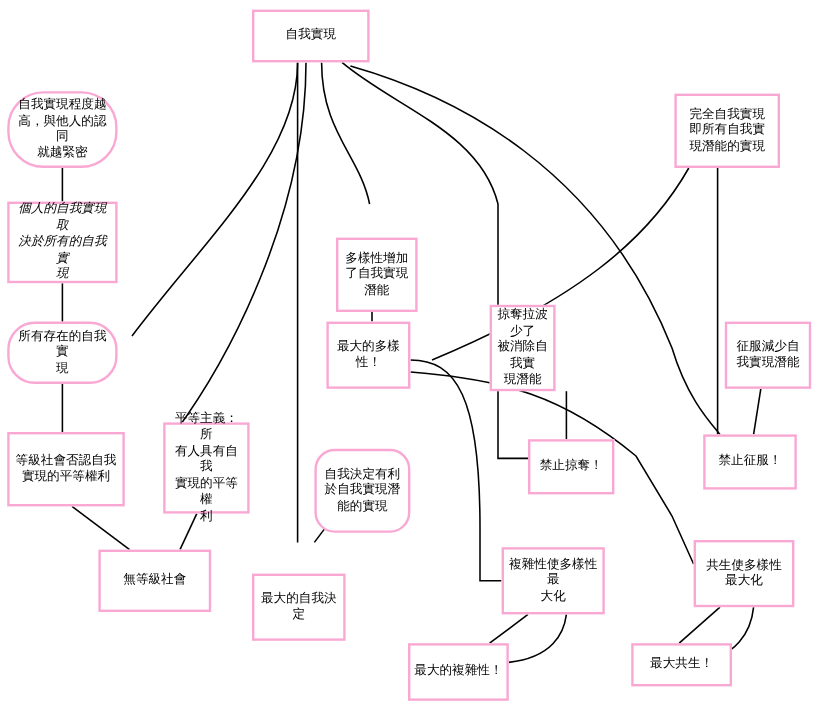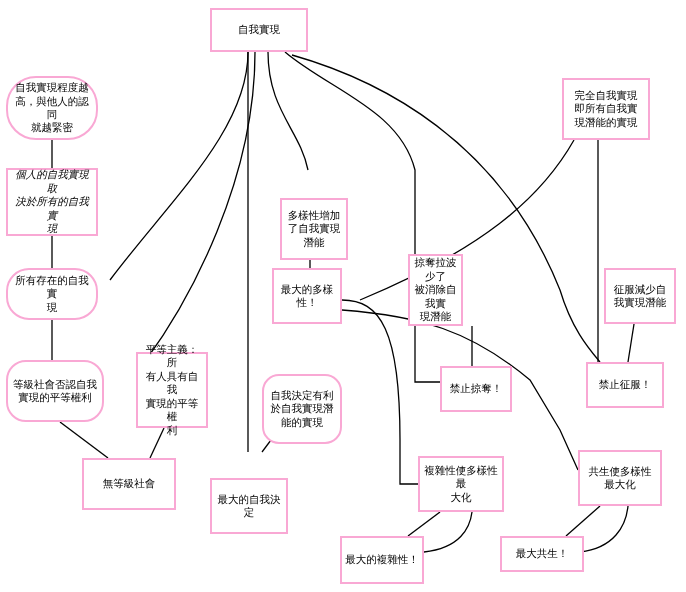--- a/index.html
+++ b/index.html
@@ -108,33 +108,33 @@
 潛能</div>
     <div class="node" style="left: 6px; top: 268px; width: 92px; height: 52px; border-radius: 23px;">所有存在的自我實
 現</div>
     <div class="node" style="left: 272px; top: 268px; width: 70px; height: 56px;">最大的多樣
 性！</div>
     <div class="node" style="left: 408px; top: 254px; width: 55px; height: 72px;">掠奪拉波少了
 被消除自我實
 現潛能</div>
     <div class="node" style="left: 604px; top: 268px; width: 72px; height: 56px;">征服減少自
 我實現潛能</div>
-    <div class="node" style="left: 6px; top: 360px; width: 98px; height: 62px; border-radius: 20px;">等級社會否認自我
+    <div class="node" style="left: 6px; top: 360px; width: 98px; height: 62px;">等級社會否認自我
 實現的平等權利</div>
     <div class="node" style="left: 136px; top: 352px; width: 72px; height: 76px;">平等主義：所
 有人具有自我
 實現的平等權
 利</div>
     <div class="node" style="left: 262px; top: 374px; width: 80px; height: 70px; border-radius: 17px;">自我決定有利
 於自我實現潛
 能的實現</div>
     <div class="node" style="left: 440px; top: 366px; width: 72px; height: 46px;">禁止掠奪！</div>
     <div class="node" style="left: 586px; top: 362px; width: 78px; height: 46px;">禁止征服！</div>
     <div class="node" style="left: 82px; top: 458px; width: 94px; height: 52px;">無等級社會</div>
     <div class="node" style="left: 210px; top: 452px; width: 78px; height: 56px; margin-top: 26px;">最大的自我決
 定</div>
     <div class="node" style="left: 418px; top: 456px; width: 86px; height: 56px;">複雜性使多樣性最
 大化</div>
     <div class="node" style="left: 578px; top: 450px; width: 84px; height: 56px;">共生使多樣性
 最大化</div>
     <div class="node" style="left: 340px; top: 536px; width: 84px; height: 48px;">最大的複雜性！</div>
-    <div class="node" style="left: 500px; top: 536px; width: 84px; height: 36px;">最大共生！</div>
+    <div class="node" style="left: 526px; top: 536px; width: 84px; height: 36px;">最大共生！</div>
   </div>
 
 </body></html>

